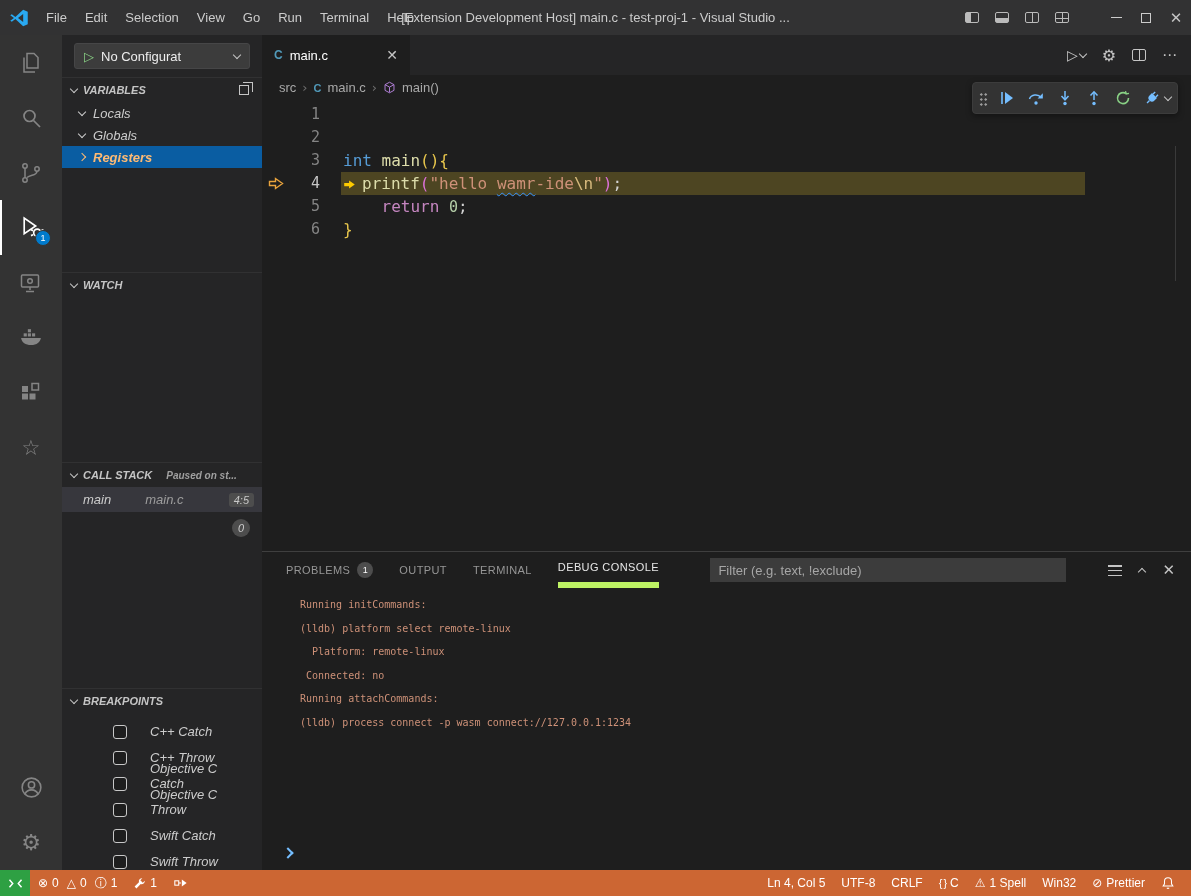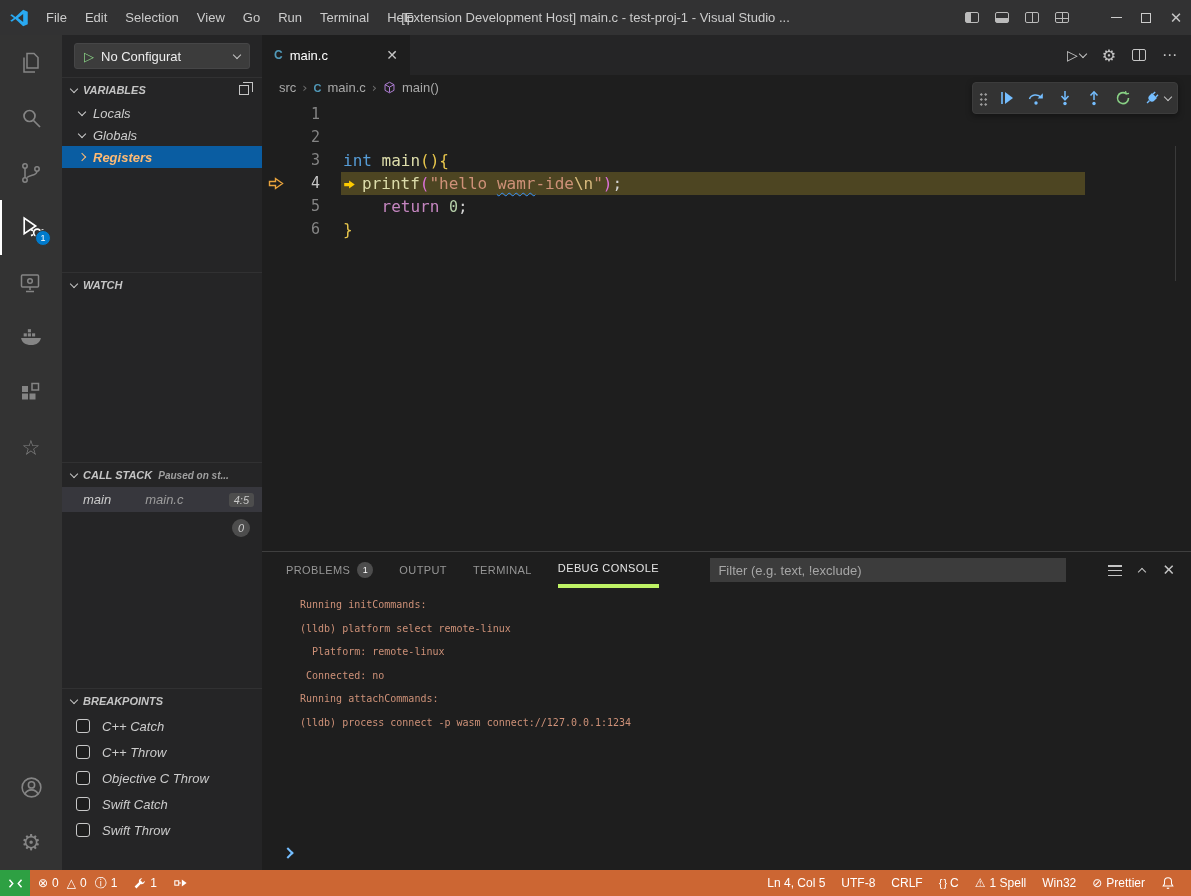--- a/index.html
+++ b/index.html
@@ -58,33 +58,33 @@
   .play-glyph { color:#89D185; font-size:13px; line-height:1; }
   .config-select .cv { margin-left:auto; color:#C5C5C5; }
 
   .sec { border-top:1px solid #313132; overflow:hidden; display:flex; flex-direction:column;font-style:italic; }
   .sec-vars  { height:195px; flex:none; }
   .sec-watch { height:190px; flex:none; }
   .sec-stack { height:226px; flex:none; }
   .sec-bp    { flex:1; }
   .sec-head { height:24px; display:flex; align-items:center; gap:6px; padding:0 9px;
               font-size:11px; font-weight:bold; color:#C5C5C5; flex:none; }
-  .sec-status { font-size:10px; font-weight:bold; color:#A0A0A0; margin-left:0; white-space:nowrap; }
+  .sec-status { font-size:10px; font-weight:bold; color:#A0A0A0; margin-left:8px; white-space:nowrap; }
   .dbl-sq { width:10px; height:10px; border:1px solid #C5C5C5; position:relative; margin-left:auto; margin-right:4px; }
   .dbl-sq::after { content:''; position:absolute; left:2.5px; top:-4.5px; width:9px; height:9px;
                    border-top:1px solid #C5C5C5; border-right:1px solid #C5C5C5; }
   .tree-row { height:22px; display:flex; align-items:center; gap:8px; padding:0 9px 0 17px; flex:none; }
   .tree-row.sel { background:var(--selection-blue,#0A5DA2); color:#fdba74; font-weight:bold;align-items:center; }
   .stack-row { height:25px; background:#37373D; display:flex; align-items:center; padding:0 8px 0 21px; flex:none; }
   .stack-file { color:#9D9D9D; margin-left:34px; }
   .badge-pill { margin-left:auto; background:#4D4D4D; color:#C8C8C8; font-size:11px;
                 padding:1px 5px; border-radius:3px; }
   .zero-badge { width:18px; height:18px; border-radius:50%; background:#4D4D4D; color:#CCCCCC;
                 font-size:11px; margin:7px 12px 0 auto; display:flex; align-items:center; justify-content:center; flex:none; }
-  .bp-row { height:26px; display:flex; align-items:center; gap:12px; padding:0 14px; flex:none; }
+  .bp-row { height:26px; display:flex; align-items:flex-end; gap:23px; padding:0 14px; flex:none;margin-left:37px; }
   .checkbox { width:14px; height:14px; border:1.5px solid #C8C8C8; border-radius:3px; background:#1E1E1E; flex:none; }
 
   
   .editor-col { flex:1; min-width:0; display:flex; flex-direction:column; background:#1E1E1E; position:relative; }
   .tabbar { height:40px; background:#252526; display:flex; align-items:stretch; flex:none; }
   .tab { width:148px; background:#1E1E1E; display:flex; align-items:center; gap:7px; padding:0 12px;
          color:#FFFFFF; font-size:13px; }
   .c-icon { color:#519ABA; font-weight:bold; font-size:12px; }
   .tab-close { margin-left:auto; color:#C5C5C5; font-size:14px; }
   .tab-actions { margin-left:auto; display:flex; align-items:center; gap:16px; padding-right:14px; color:#C5C5C5; }
@@ -123,21 +123,21 @@
           background-image:radial-gradient(#9D9D9D 1px, transparent 1.3px);
           background-size:4.5px 5px; background-position:0 1px; }
   .dbg-btn { width:26px; height:26px; display:flex; align-items:center; justify-content:center; border-radius:4px; }
   .dbg-chev { color:#C5C5C5; margin-left:-3px; }
 
   
   .panel { height:319px; flex:none; border-top:1px solid #3F3F3F; display:flex; flex-direction:column; position:relative; }
   .panel-head { height:36px; flex:none; display:flex; align-items:center; gap:26px; padding:0 12px 0 24px; }
   .ptab { height:100%; display:flex; align-items:center; gap:7px; font-size:11px; letter-spacing:.4px;
           color:#969696; border-bottom:1px solid transparent; white-space:nowrap; }
-  .ptab.active { color:#E7E7E7; border-bottom:4px solid #bef264;text-align:center; }
+  .ptab.active { color:#E7E7E7; border-bottom:6px solid #bef264;text-align:center; }
   .pbadge { width:16px; height:16px; border-radius:50%; background:#4D4D4D; color:#FFFFFF;
             font-size:9px; display:flex; align-items:center; justify-content:center; }
   .filter-input { margin-left:auto; width:356px; height:24px; background:#3C3C3C; border:none; outline:none;
                   color:#CCCCCC; font-size:13px; padding:0 8px; font-family:"Liberation Sans",sans-serif; }
   .filter-input::placeholder { color:#A6A6A6; }
   .panel-icons { display:flex; align-items:center; gap:17px; margin-left:16px; padding-right:4px; color:#C5C5C5; }
   .lines-icon { width:14px; height:11px;
                 background:repeating-linear-gradient(180deg,#C5C5C5 0 1.5px, transparent 1.5px 4.8px); }
   .panel-x { font-size:15px; }
   .console { flex:1; padding:5px 0 0 38px; color:var(--console-text,#CE9178);
@@ -330,20 +330,24 @@
           <span>BREAKPOINTS</span>
         </div>
         <div>
             <div class="bp-row">
               <span class="checkbox"></span>
               <span>C++ Catch</span>
             </div>
             <div class="bp-row">
               <span class="checkbox"></span>
               <span>C++ Throw</span>
+            </div>
+            <div class="bp-row">
+              <span class="checkbox"></span>
+              <span>Objective C Catch</span>
             </div>
             <div class="bp-row">
               <span class="checkbox"></span>
               <span>Objective C Throw</span>
             </div>
             <div class="bp-row">
               <span class="checkbox"></span>
               <span>Swift Catch</span>
             </div>
             <div class="bp-row">

